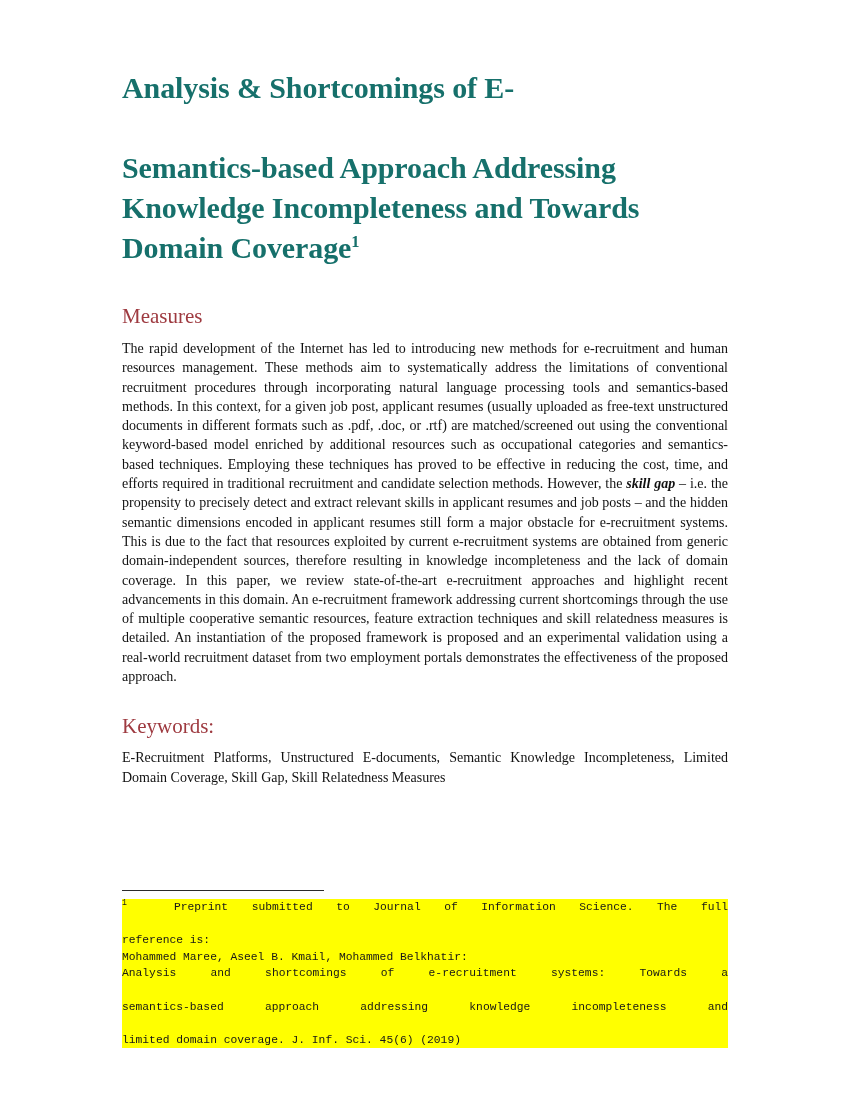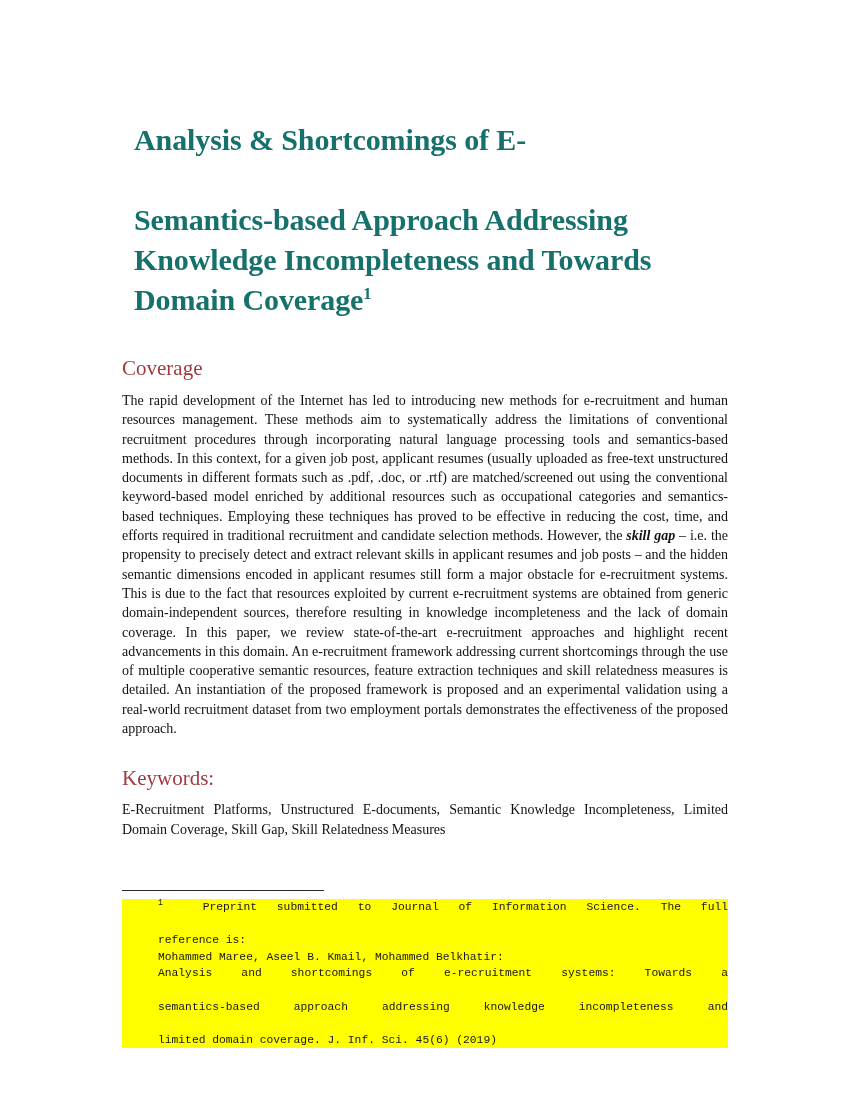--- a/index.html
+++ b/index.html
@@ -23,22 +23,22 @@
 
   .content {
     position: absolute;
     left: 122px;
     top: 0;
     width: 606px;
   }
 
   
   .doc-title {
-    margin: 12px;
-    padding-top: 108px;
+    margin: 0;
+    padding-top: 68px;
     font-family: "Liberation Serif", "DejaVu Serif", serif;
     font-size: 30px;
     font-weight: bold;
     line-height: 40px;
     color: #16706b;
     letter-spacing: -0.1px;
     text-align: left;
   }
 
   .doc-title .fn-marker {
@@ -123,21 +123,20 @@
   .footnote-text .fn-sup {
     font-size: 0.72em;
     vertical-align: super;
     line-height: 0;
   }
 
   .fn-line {
     display: block;
     text-align: justify;
     text-justify: inter-word;
-    padding-left: 36px;
   }
 
   
   .fn-line.stretch::after {
     content: "";
     display: inline-block;
     width: 100%;
   }
 
   .fn-para {
@@ -146,21 +145,21 @@
 </style>
 </head>
 <body>
 
 <div class="page">
 
   <div class="content">
 
     <h1 class="doc-title"><span>Analysis &amp; Shortcomings of E-</span><br><br><span>Semantics-based Approach Addressing</span><br><span>Knowledge Incompleteness and Towards</span><br><span>Domain Coverage</span><span class="fn-marker">1</span></h1>
 
-    <h2 class="section-heading abstract-heading">Coverage</h2>
+    <h2 class="section-heading abstract-heading">Measures</h2>
 
     <p class="body-text"><span>The rapid development of the Internet has led to introducing new methods for e-recruitment and human resources management. These methods aim to systematically address the limitations of conventional recruitment procedures through incorporating natural language processing tools and semantics-based methods. In this context, for a given job post, applicant resumes (usually uploaded as free-text unstructured documents in different formats such as .pdf, .doc, or .rtf) are matched/screened out using the conventional keyword-based model enriched by additional resources such as occupational categories and semantics-based techniques. Employing these techniques has proved to be effective in reducing the cost, time, and efforts required in traditional recruitment and candidate selection methods. However, the </span><span class="em-term">skill gap</span><span> – i.e. the propensity to precisely detect and extract relevant skills in applicant resumes and job posts – and the hidden semantic dimensions encoded in applicant resumes still form a major obstacle for e-recruitment systems. This is due to the fact that resources exploited by current e-recruitment systems are obtained from generic domain-independent sources, therefore resulting in knowledge incompleteness and the lack of domain coverage. In this paper, we review state-of-the-art e-recruitment approaches and highlight recent advancements in this domain. An e-recruitment framework addressing current shortcomings through the use of multiple cooperative semantic resources, feature extraction techniques and skill relatedness measures is detailed. An instantiation of the proposed framework is proposed and an experimental validation using a real-world recruitment dataset from two employment portals demonstrates the effectiveness of the proposed approach.</span></p>
 
     <h2 class="section-heading keywords-heading">Keywords:</h2>
 
     <p class="body-text keywords-text">E-Recruitment Platforms, Unstructured E-documents, Semantic Knowledge Incompleteness, Limited Domain Coverage, Skill Gap, Skill Relatedness Measures</p>
 
   </div>
 
   <div class="footnote-block">

